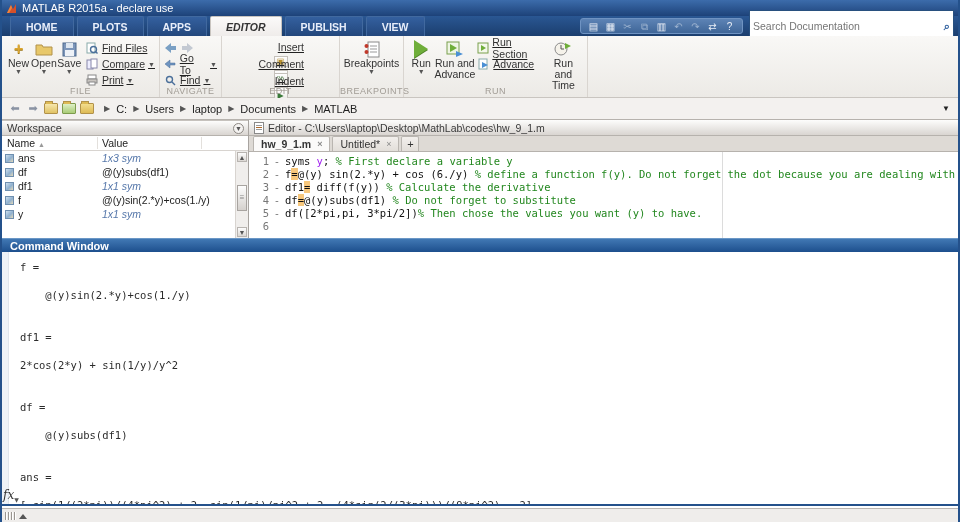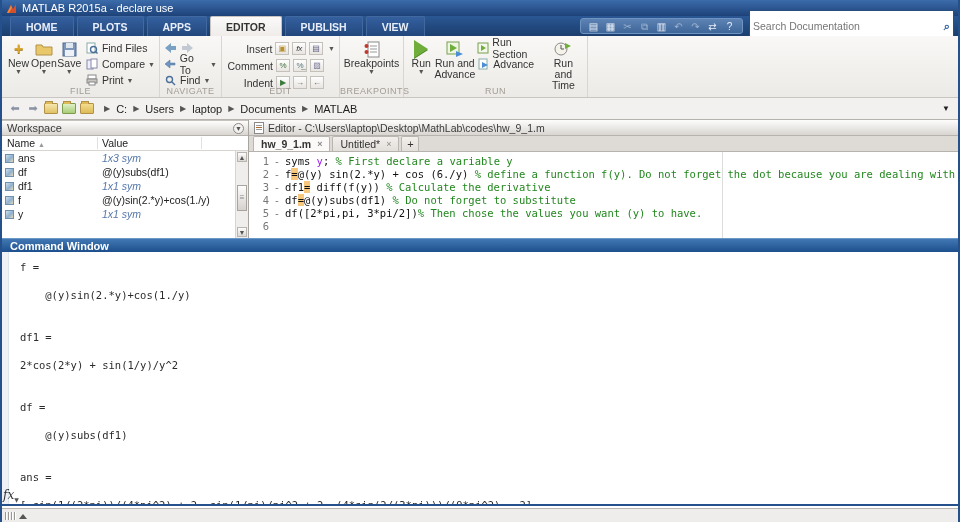--- a/index.html
+++ b/index.html
@@ -12,44 +12,44 @@
   
   .titlebar { position:absolute; left:0; top:0; width:956px; height:16px;
     background:linear-gradient(#3c6cab,#1d4279); color:#fff; display:flex; align-items:center; gap:5px; padding-left:4px; }
   .titlebar .ttl { font-size:11px; }
   .logo { width:11px; height:11px; display:inline-block; }
   
   .tabstrip { position:absolute; left:0; top:16px; width:956px; height:20px;
     background:linear-gradient(#2a5793,#1b3e6e); display:flex; align-items:flex-end; padding-left:8px; gap:3px; }
   .rtab { height:20px; line-height:20px; padding:0 15px; font-weight:bold; font-size:10.5px; color:#e8eefa;
     background:linear-gradient(#34609f,#23477c); border:1px solid #41699f; border-bottom:none; border-radius:2px 2px 0 0; cursor:default; }
-  .rtab.active { background:linear-gradient(#fbfaf9,#efecea); color:#333; border-color:#c8c4bf; }
+  .rtab.active { background:linear-gradient(#fbfaf9,#efecea); color:#333; border-color:#c8c4bf;font-style:italic; }
   .top-right { position:absolute; right:4px; top:1px; height:18px; display:flex; align-items:center; gap:6px; }
   .qat { display:flex; align-items:center; gap:4px; background:linear-gradient(#5d83b5,#3f6698);
     border:1px solid #6f93c2; border-radius:3px; padding:1px 6px; height:16px; }
   .qicon { width:13px; height:13px; font-size:10px; line-height:13px; text-align:center; color:#e9eef6; }
   .qicon.muted { color:#9db3cf; }
   .searchbox { display:flex; align-items:center; background:#fff; border:1px solid #28507f; width:205px; height:32px; padding:0 3px; }
   .searchbox input { border:none; outline:none; flex:1; font-size:10.5px; font-family:"Liberation Sans",sans-serif; color:#444; }
   .mag { color:#2e5f9e; font-size:11px; font-weight:bold; }
   
   .toolbar { position:absolute; left:0; top:36px; width:956px; height:62px;
     background:linear-gradient(#f9f8f6,#eceae6); border-bottom:1px solid #c9c5c0; display:flex; }
   .tb-section { position:relative; height:100%; border-right:1px solid #d9d5d0; padding:2px 4px 12px 4px; display:flex; align-items:flex-start; }
   .tb-label { position:absolute; left:0; right:0; bottom:1px; text-align:center; font-size:9px; color:#a19c95; letter-spacing:.5px; }
   .bigbtn { width:31px; display:flex; flex-direction:column; align-items:center; gap:0; padding-top:2px; cursor:default; }
   .bigbtn .bicon { width:20px; height:18px; display:flex; align-items:center; justify-content:center; }
   .bigbtn .blabel { font-size:10.5px; color:#333; line-height:11px; text-align:center; }
   .bigbtn .dn { font-size:7px; color:#555; line-height:6px; }
   .wide { width:46px; }
-  .listcol { display:flex; flex-direction:column; justify-content:flex-end; gap:2px; padding-top:3px; }
+  .listcol { display:flex; flex-direction:column; justify-content:flex-end; gap:2px; padding-top:3px;text-decoration:underline; }
   .listbtn { display:flex; align-items:center; gap:3px; height:14px; font-size:10.5px; color:#333; cursor:default; }
   .sicon { width:13px; height:12px; display:inline-flex; align-items:center; justify-content:center; font-size:9px; }
   .dn7 { font-size:7px; color:#555; }
-  .editrow { display:flex; align-items:center; gap:3px; height:15px; }
+  .editrow { display:flex; align-items:center; gap:3px; height:15px;flex-direction:column; }
   .editlbl { width:47px; text-align:right; font-size:10.5px; color:#333; }
   .tinybtn { width:14px; height:13px; border:1px solid #c4c0ba; background:linear-gradient(#fefefe,#e8e5e1);
     font-size:8px; display:inline-flex; align-items:center; justify-content:center; color:#3a6b35; cursor:default; }
   .runlbl2 { font-size:10.5px; color:#333; text-align:center; line-height:11px; }
   .play { width:0; height:0; border-left:14px solid #6fae3a; border-top:9px solid transparent; border-bottom:9px solid transparent; filter:drop-shadow(0 1px 0 #4c7f24); }
   
   .addressbar { position:absolute; left:0; top:98px; width:956px; height:22px; background:#f3f1ef;
     border-bottom:1px solid #b6b2ad; display:flex; align-items:center; gap:4px; padding:0 6px; }
   .nav-ic { font-size:11px; color:#8a93a3; width:14px; text-align:center; cursor:default; }
   .fold-ic { width:14px; height:11px; background:linear-gradient(#f3dd8e,#ddba55); border:1px solid #b2924a; border-radius:1px; position:relative; }

